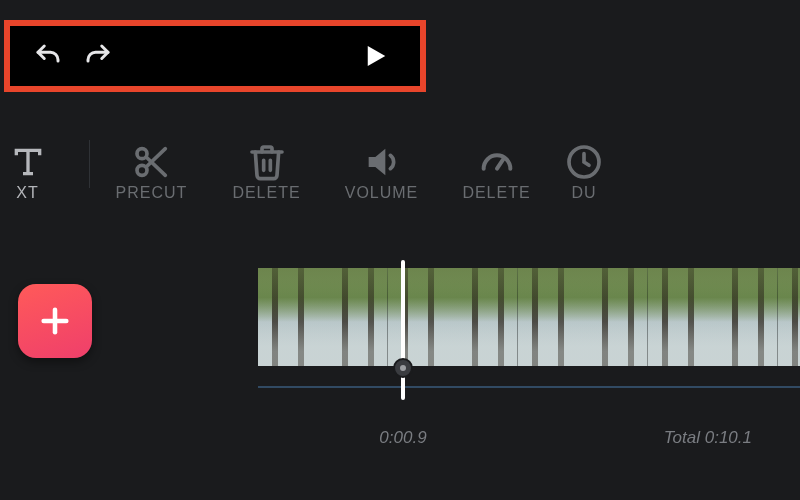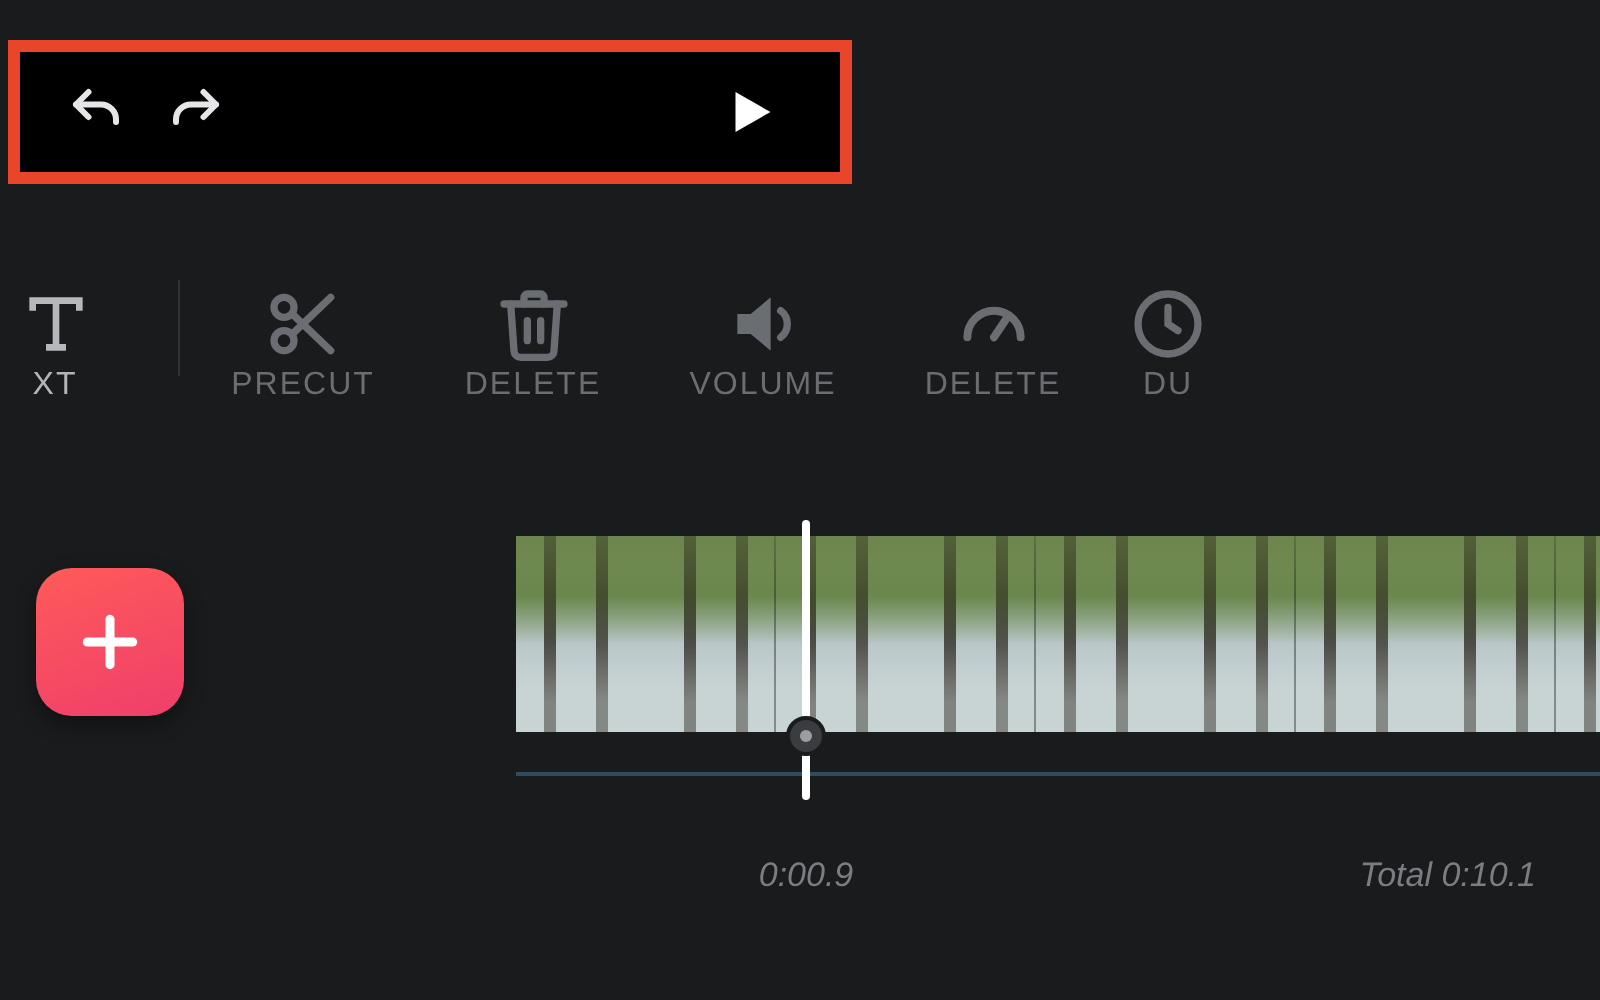--- a/index.html
+++ b/index.html
@@ -189,21 +189,21 @@
     font-size: 17px;
     color: #7a7d82;
   }
   .time-current {
     position: absolute;
     left: 403px;
     transform: translateX(-50%);
   }
   .time-total {
     position: absolute;
-    right: 32px;
+    right: 48px;
     margin-left: 28px;
   }
 </style>
 </head>
 <body>
 
 <div class="playback-bar-outline">
   <div class="pb-btn">
     <svg width="30" height="30" viewBox="0 0 24 24" fill="none" stroke="#e6e6e8" stroke-width="2.4" stroke-linecap="round" stroke-linejoin="round">
         <path d="M9 14l-5-5 5-5"></path>

